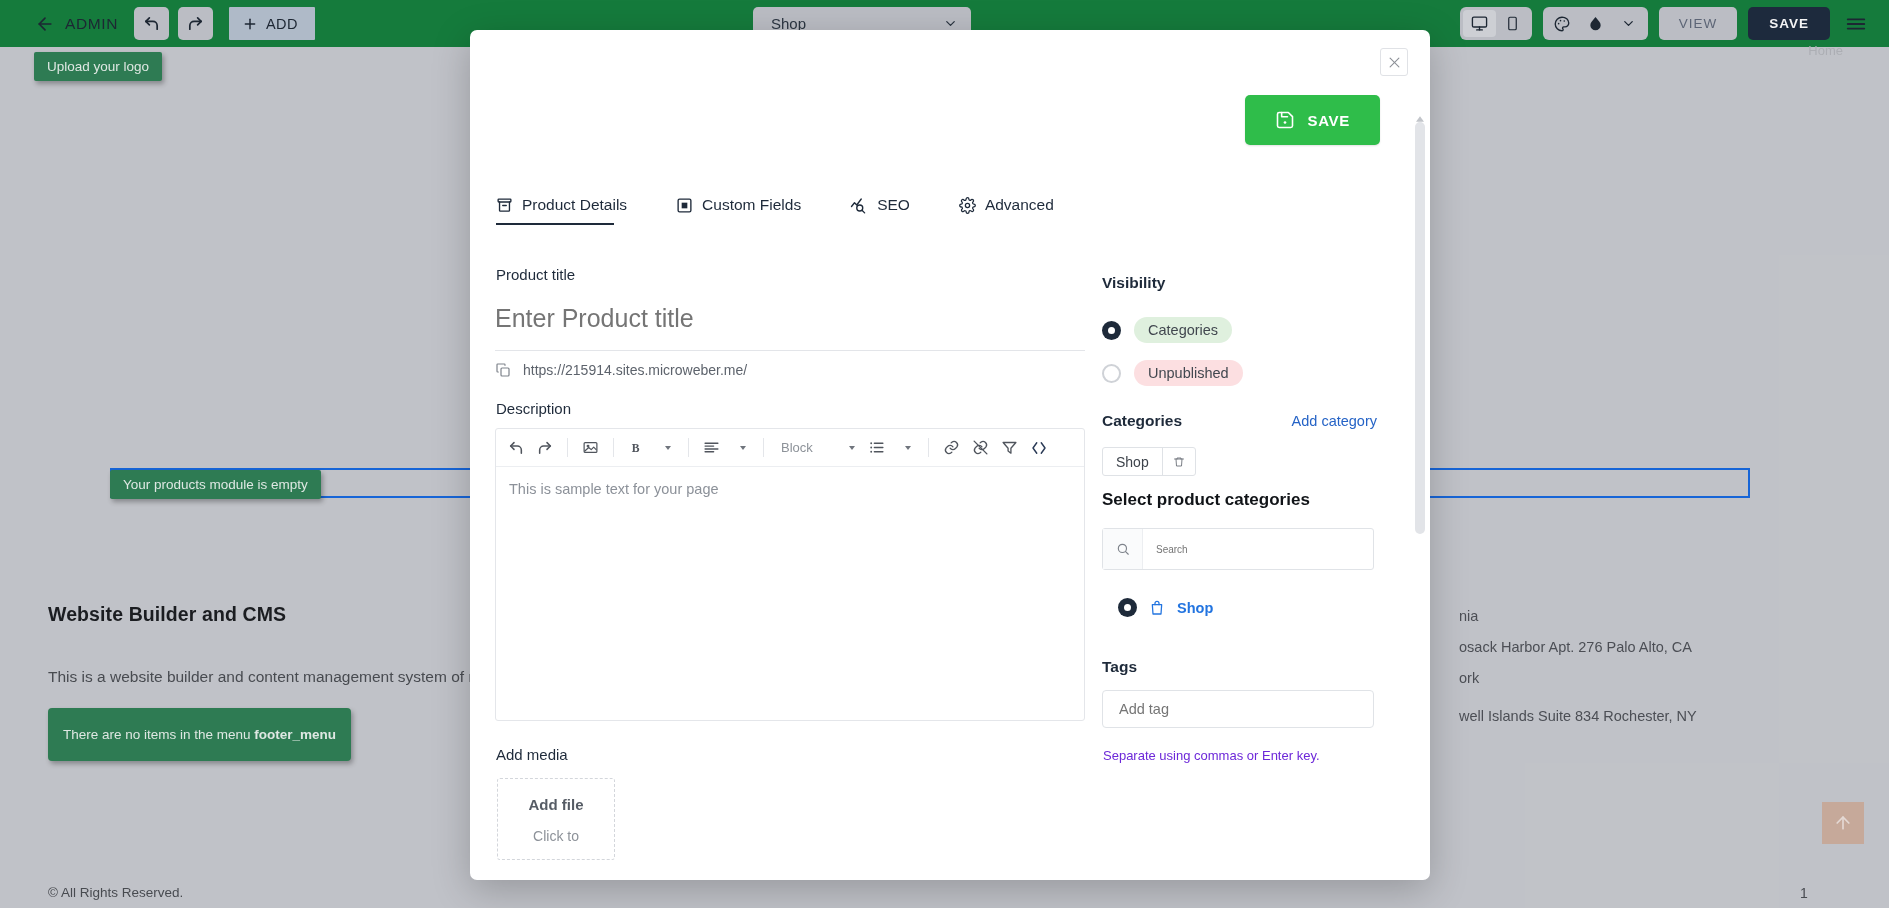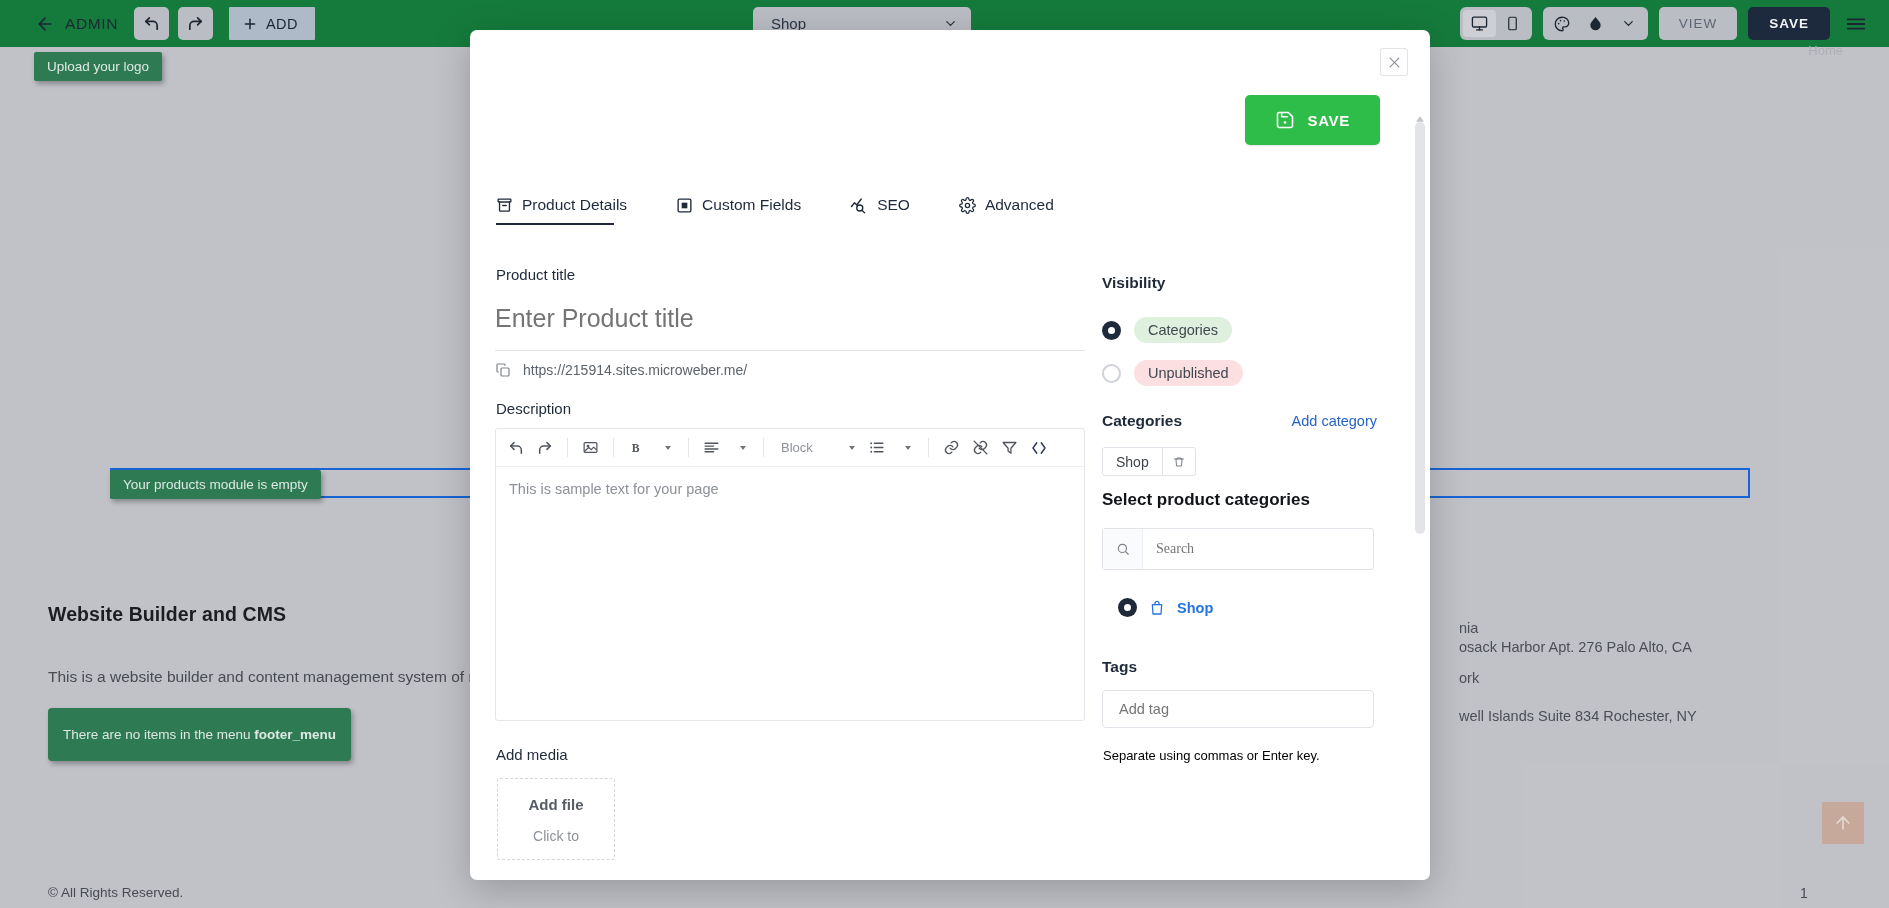--- a/index.html
+++ b/index.html
@@ -90,21 +90,21 @@
     font-size: 15.5px; color: #4a4d52;
   }
   .bg-copy {
     position: absolute; left: 48px; top: 885px;
     font-size: 13.5px; color: #4a4d52;
   }
   .addr {
     position: absolute; right: 0; font-size: 14.5px; color: #4e5157;
     width: 430px;
   }
-  #addr1 { top: 608px; margin-top: 12px; }
+  #addr1 { top: 608px; }
   #addr2 { top: 639px; }
   #addr3 { top: 670px; }
   #addr4 { top: 708px; }
   .home-faint {
     position: absolute; right: 46px; top: 43px; font-size: 13px; color: #b4b6bb;
   }
   .totop {
     position: absolute; left: 1822px; top: 802px; width: 42px; height: 42px;
     background: #cfb0a0; display: flex; align-items: center; justify-content: center;
     color: #efe3dd;
@@ -245,37 +245,37 @@
   .search-box {
     position: absolute; left: 1102px; top: 528px; width: 272px; height: 42px;
     border: 1px solid #e0e3e7; border-radius: 3px; display: flex; align-items: stretch;
   }
   .search-ico {
     width: 40px; display: flex; align-items: center; justify-content: center;
     background: #fafbfc; border-right: 1px solid #eceef1; color: #7e838b;
   }
   .search-inp {
     flex: 1; border: none; outline: none; background: transparent; padding: 0 13px;
-    font-family: Liberation Serif, serif; font-size: 14px; color: #1d4ed8;
+    font-family: Liberation Sans, sans-serif; font-size: 10px; color: #1d4ed8;
   }
   .cat-opt {
     position: absolute; left: 1118px; top: 598px;
     display: flex; align-items: center; gap: 12px;
   }
   .cat-opt .nm { font-size: 14.5px; font-weight: 700; color: #2274e0; }
   .bag-ico { color: #2274e0; display: flex; }
 
   #sec-tags { top: 658px; }
   .tag-input {
     position: absolute; left: 1102px; top: 690px; width: 272px; height: 38px;
     border: 1px solid #e0e3e7; border-radius: 4px; outline: none;
     padding: 0 16px; font-family: "Liberation Sans", sans-serif;
     font-size: 14.5px; color: #8d9299; background: #fff;
   }
-  .tag-hint { position: absolute; left: 1103px; top: 748px; font-size: 13px; color: #000000; }
+  .tag-hint { position: absolute; left: 1103px; top: 748px; font-size: 13px; color: #6d28d9; }
 </style>
 </head>
 <body>
 
 <div id="bg-layer">
 
   <div class="admin-bar">
     <div class="ab-left">
       <div class="back-arrow">
         <svg width="20" height="20" viewBox="0 0 24 24" fill="none" stroke="currentColor" stroke-width="2" stroke-linecap="round" stroke-linejoin="round">

